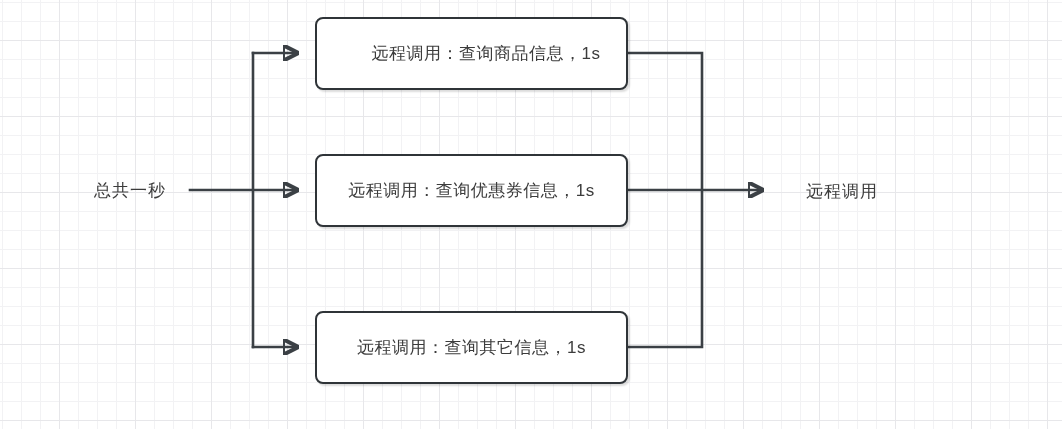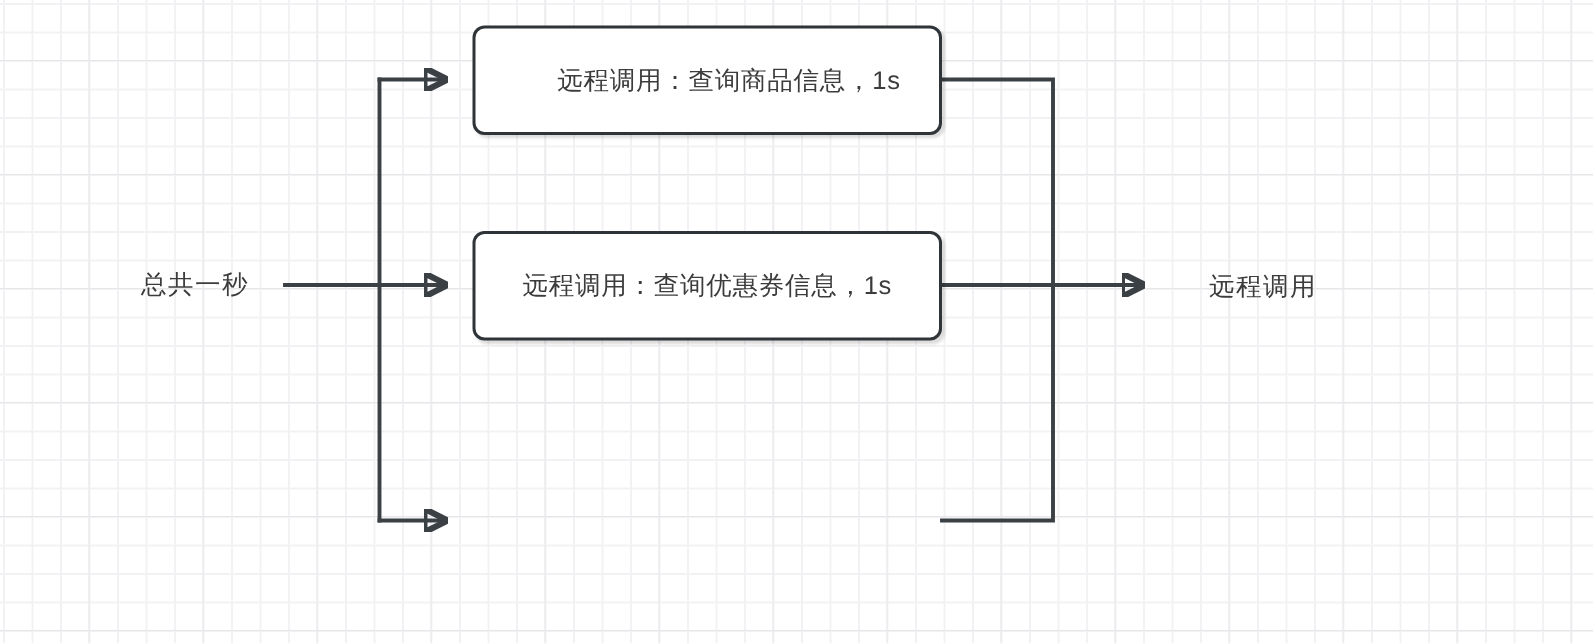--- a/index.html
+++ b/index.html
@@ -91,16 +91,19 @@
   <div class="flow-label start">总共一秒</div>
 
   <div class="node n1">
     <span>远程调用：查询商品信息，1s</span>
   </div>
 
   <div class="node n2">
     <span>远程调用：查询优惠券信息，1s</span>
   </div>
 
+  <div class="node n3">
+    <span>远程调用：查询其它信息，1s</span>
+  </div>
 
   <div class="flow-label end">远程调用</div>
 
 </div>
 
 </body></html>

